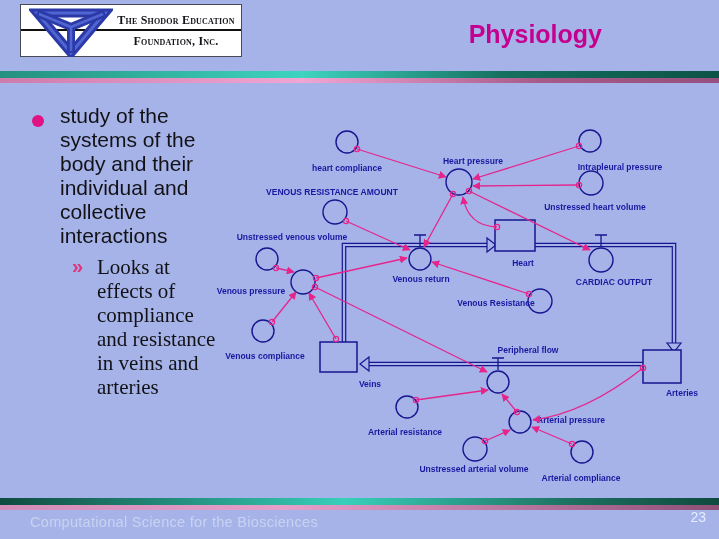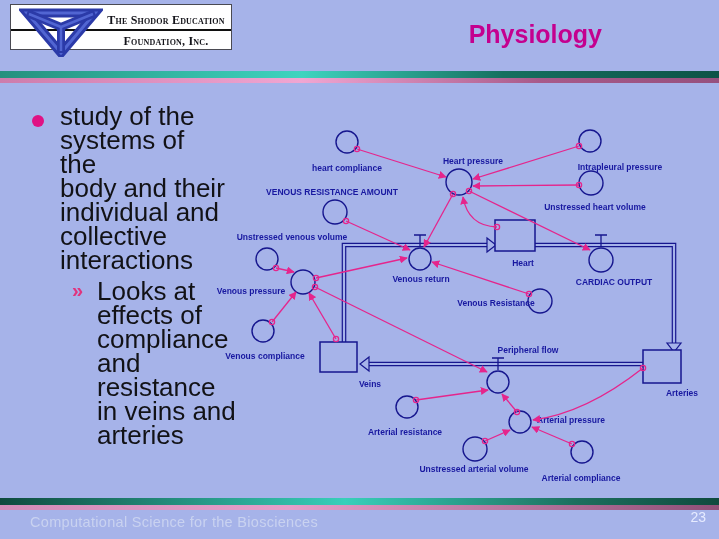--- a/index.html
+++ b/index.html
@@ -3,21 +3,21 @@
 <meta charset="utf-8">
 <style>
   html,body{margin:0;padding:0;}
   body{
     width:719px;height:539px;position:relative;overflow:hidden;
     background:#a6b3e9;
     font-family:"Liberation Sans",sans-serif;
   }
   
   .logo-box{
-    position:absolute;left:10px;top:4px;width:222px;height:46px;
+    position:absolute;left:20px;top:4px;width:222px;height:53px;
     background:#ffffff;border:1px solid #4a4a52;box-sizing:border-box;
   }
   .logo-rule{
     position:absolute;left:0;top:24px;width:100%;height:2px;background:#101010;
   }
   .logo-mark{position:absolute;left:8px;top:2px;}
   .logo-text{
     position:absolute;left:92px;top:3px;width:126px;text-align:center;
     font-family:"Liberation Serif",serif;font-variant:small-caps;
     color:#14141a;font-weight:700;line-height:1;
@@ -38,30 +38,30 @@
   }
   
   .bullet-area{position:absolute;left:0;top:104px;width:240px;}
   .bullet-item{position:relative;margin-bottom:7px;}
   .b-dot{
     position:absolute;left:32px;top:11px;width:12px;height:12px;border-radius:50%;
     background:#e01284;
   }
   .b-text{
     display:block;margin-left:60px;width:165px;
-    font-size:26px;line-height:24px;color:#121216;white-space:pre-line;
+    font-size:21px;line-height:24px;color:#121216;white-space:pre-line;
   }
   .sub-item{position:relative;margin-top:4px;}
   .sub-marker{
     position:absolute;left:72px;top:0px;
     font-size:20px;font-weight:bold;color:#e0347e;
   }
   .sub-text{
     display:block;margin-left:97px;width:140px;
-    font-size:26px;line-height:24px;color:#121216;white-space:pre-line;
+    font-size:21px;line-height:24px;color:#121216;white-space:pre-line;font-family:Liberation Serif, serif;
   }
   
   #model-svg{position:absolute;left:0;top:0;}
   
   .rule-teal-bottom{
     position:absolute;left:0;top:498px;width:719px;height:7px;
     background:linear-gradient(90deg,#0f4a3e 0%,#38cfba 48%,#1d6f5e 80%,#0f4a3e 100%);
   }
   .rule-pink-bottom{
     position:absolute;left:0;top:505px;width:719px;height:5px;

